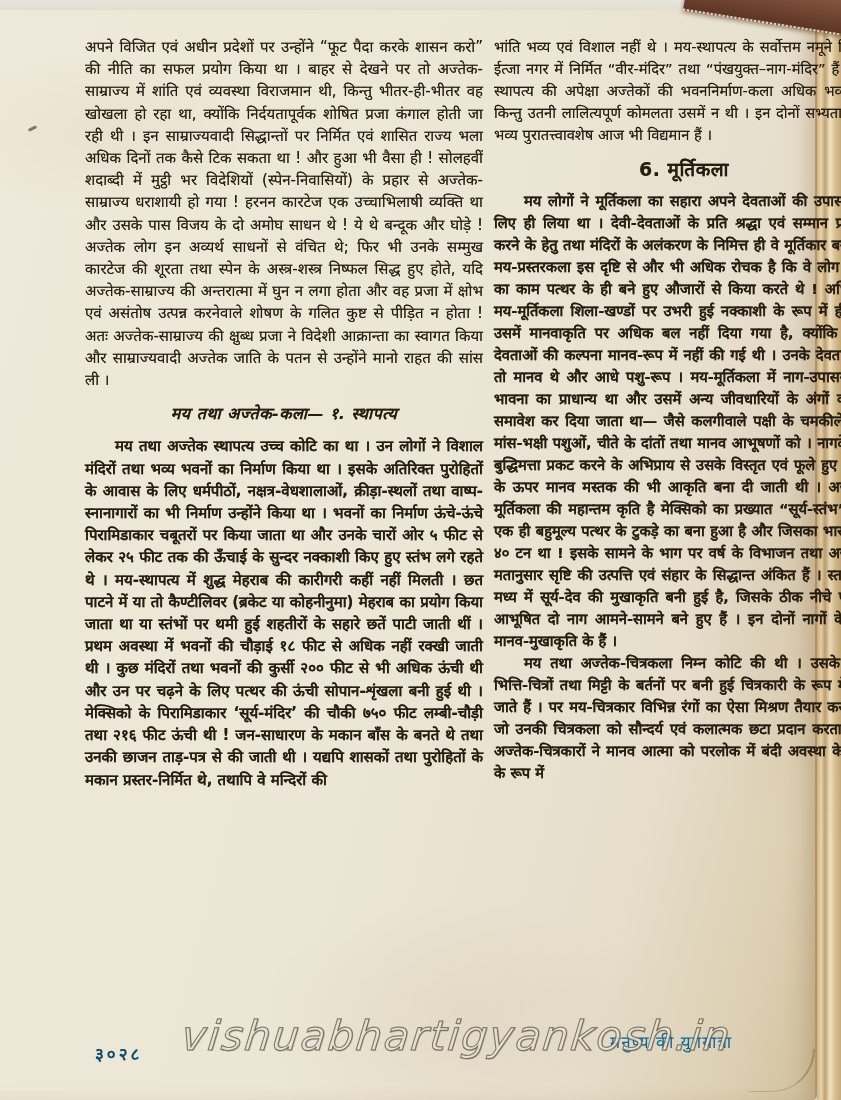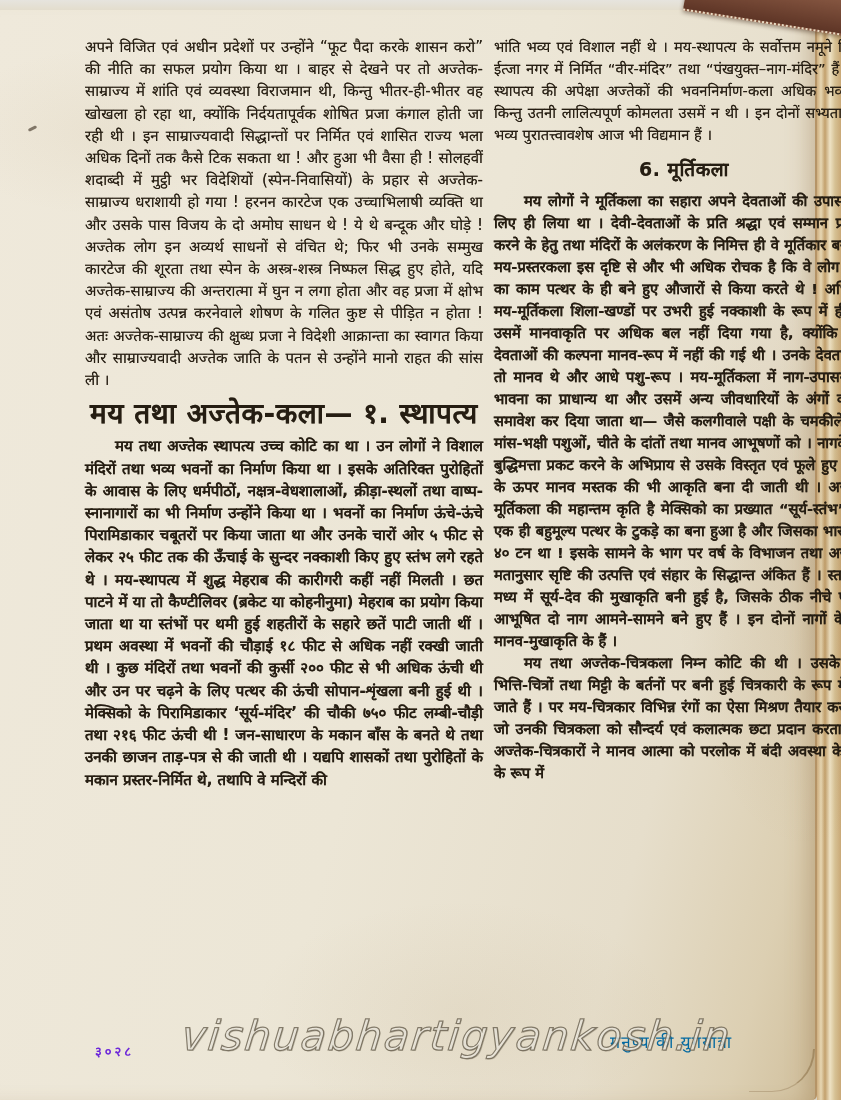--- a/index.html
+++ b/index.html
@@ -55,33 +55,33 @@
     text-shadow:0 0 0.4px rgba(40,30,15,0.6);
   }
   .col-left{left:57px;width:398px;margin-left:28px;}
   .col-right{left:452px;width:380px;font-size:14.7px;line-height:22px;margin-left:42px;}
   .para-flush{text-indent:0;}
   .para-indent{text-indent:30px;font-weight:bold;}
   .heading{
     text-align:center;font-weight:bold;font-size:19px;
     margin:12px 0 10px;text-indent:0;letter-spacing:0.5px;
   }
-  .col-left .heading{font-size:28px;}
+  .col-left .heading{font-size:16px;font-style:italic;}
   .watermark{
     position:absolute;left:182px;top:1012px;width:500px;z-index:5;
     font-size:41px;font-style:italic;letter-spacing:2px;
     transform:skewX(-6deg);
     color:rgba(242,238,228,0.78);
     -webkit-text-stroke:1.2px rgba(95,85,68,0.75);
     text-shadow:1px 1px 0 rgba(95,85,68,0.35);
     white-space:nowrap;
   }
   .page-number{
     position:absolute;left:95px;top:1042px;z-index:3;
-    font-size:13px;font-weight:bold;color:#6d28d9;letter-spacing:3px;text-align:center;
+    font-size:17px;font-weight:bold;color:#0c4a6e;letter-spacing:3px;text-align:center;
   }
   .book-title{
     position:absolute;left:610px;top:1030px;z-index:3;
     font-size:17px;color:#0369a1;letter-spacing:1px;text-align:center;
   }
 </style>
 </head>
 <body>
 
 <div class="book-edges"></div>

